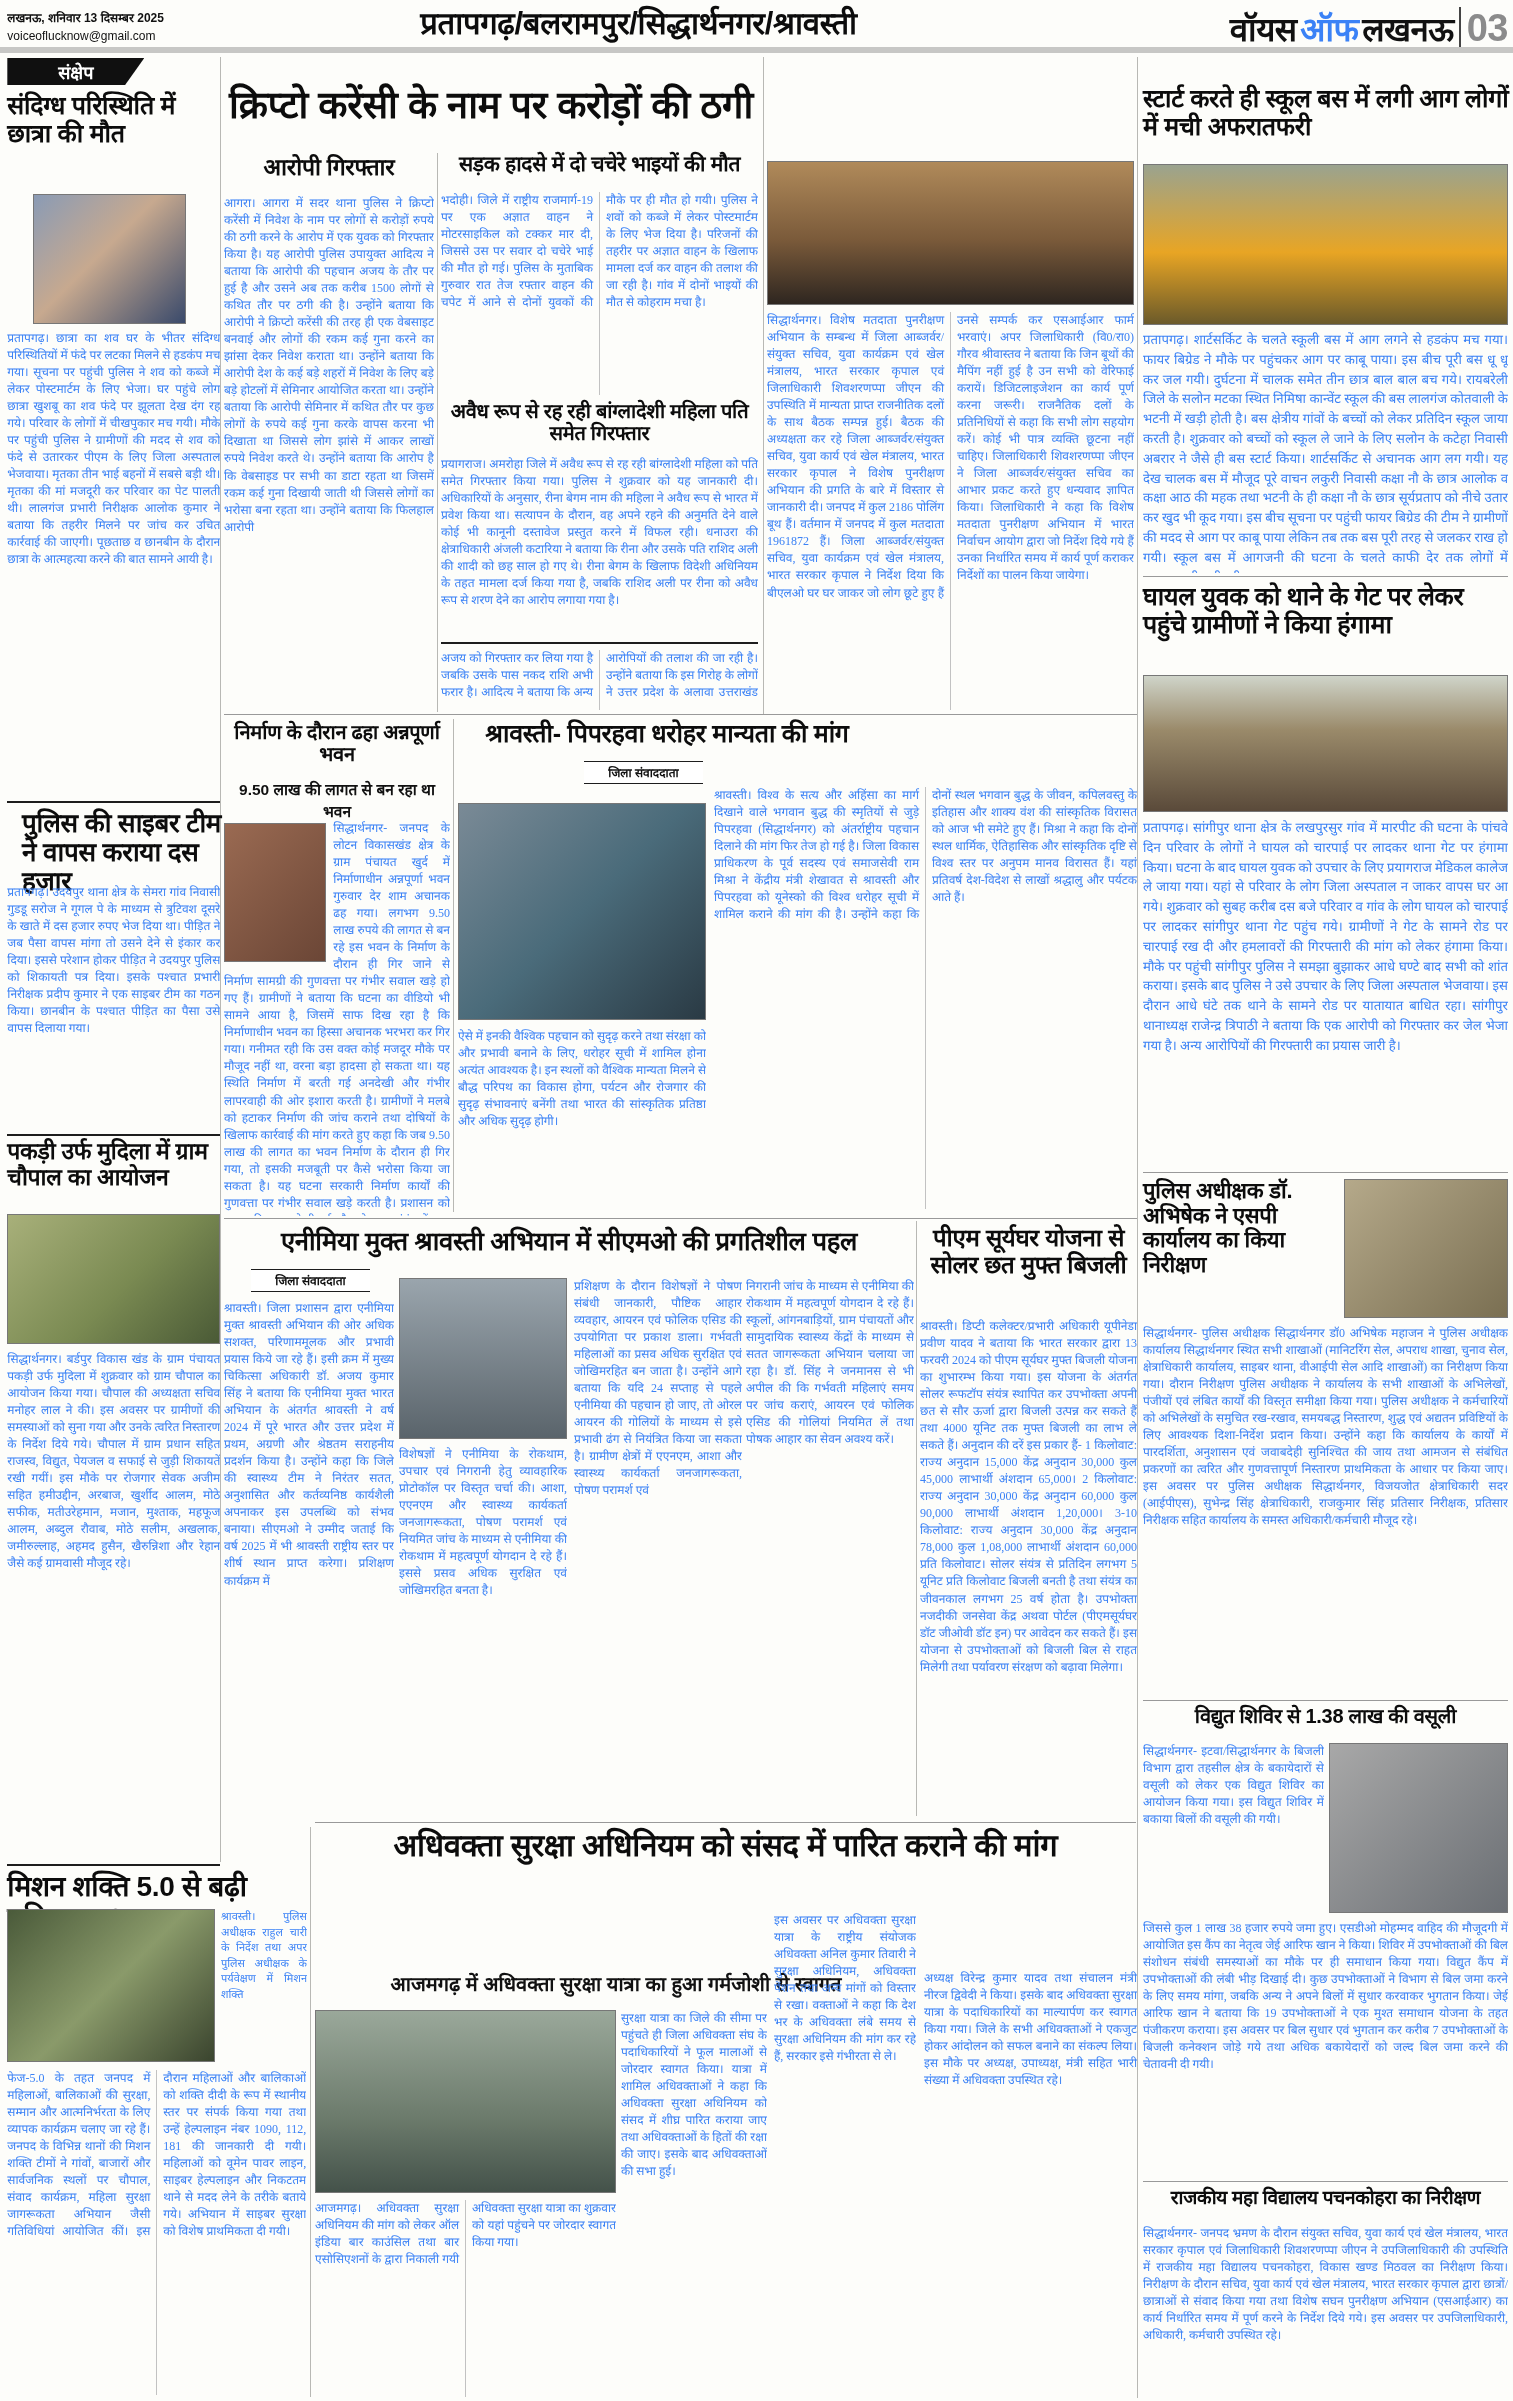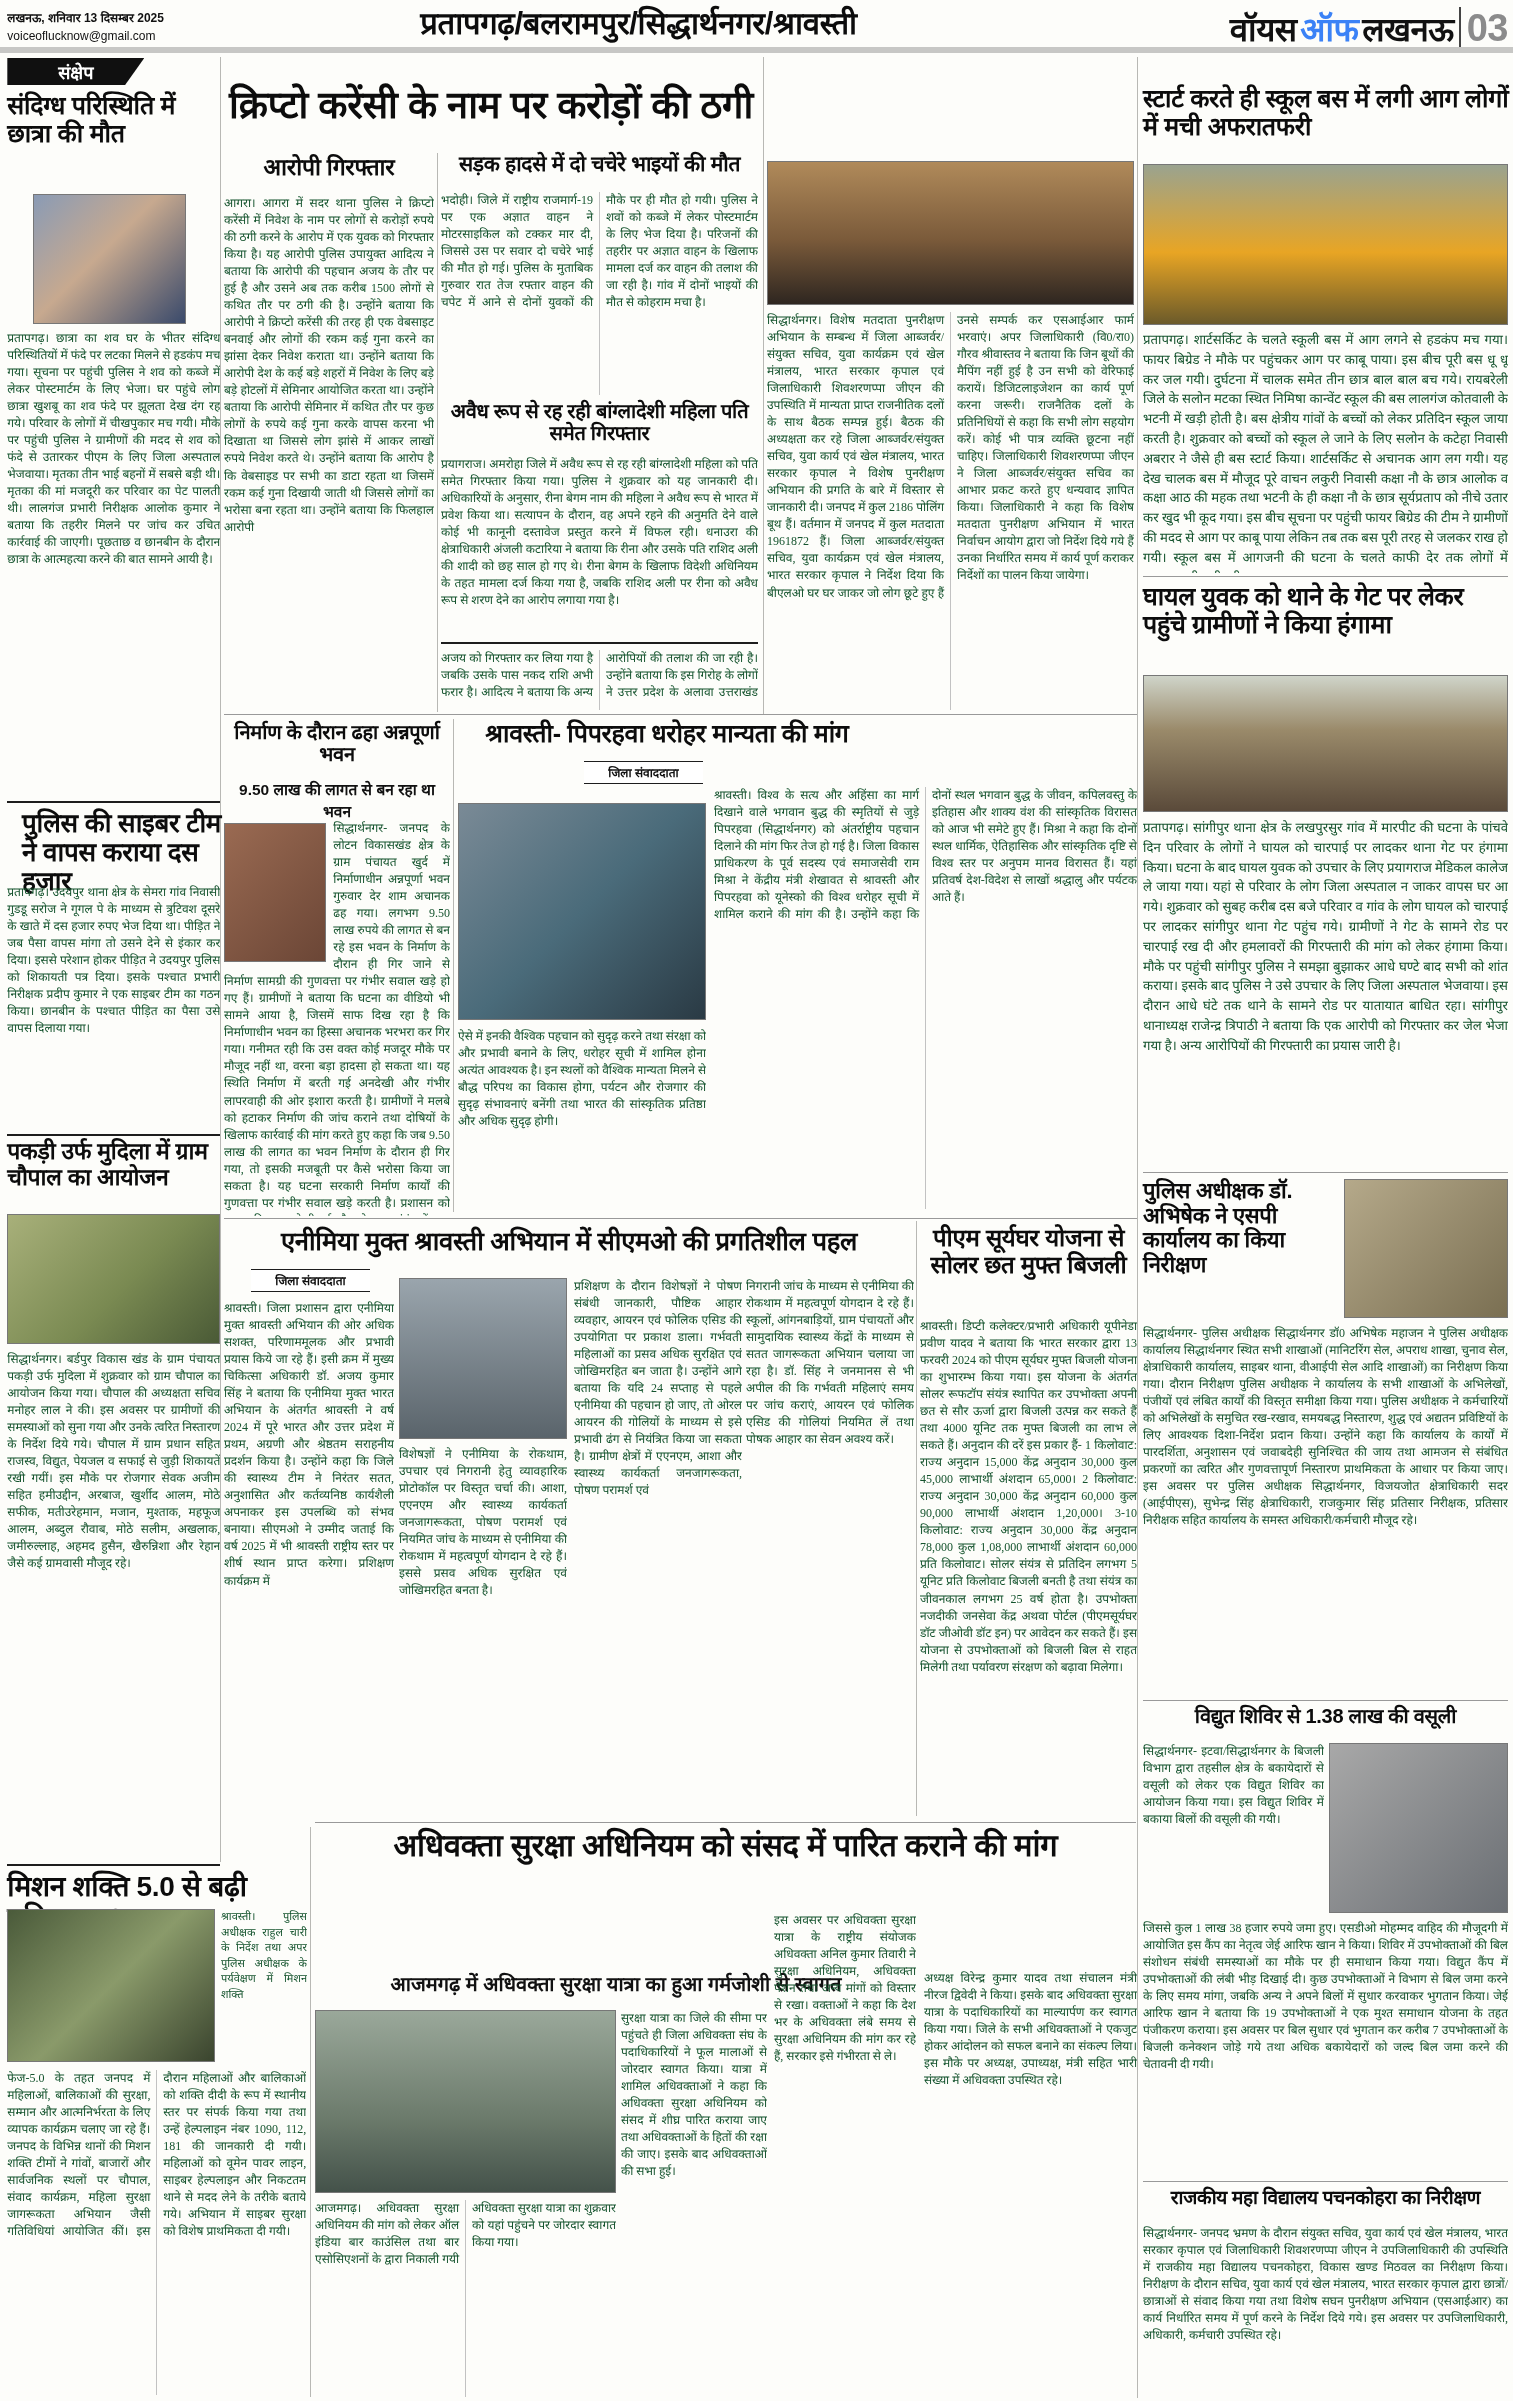--- a/index.html
+++ b/index.html
@@ -1,21 +1,21 @@
 <!DOCTYPE html>
 <html lang="hi" style="font-size:14.6px"><head>
 <meta charset="utf-8">
 <style>
   html,body{margin:0;padding:0;background:#e8e8e4;}
   #page{position:relative;width:1513px;height:2401px;background:#fdfdfa;margin:0 auto;overflow:hidden;
         font-family:"Liberation Serif", serif;color:#111;}
   .abs{position:absolute;}
   .hl{font-family:"Liberation Sans", sans-serif;font-weight:800;line-height:1.12;color:#0c0c0c;letter-spacing:-0.3px;}
   .ctr{text-align:center;}
-  .body{font-size:12px;line-height:1.42;text-align:justify;overflow:hidden;color:#14532d;}
+  .body{font-size:12px;line-height:1.42;text-align:justify;overflow:hidden;color:#3b82f6;}
   .body.big{font-size:13.2px;line-height:1.5;}
   .cols2{column-count:2;column-gap:12.8px;column-rule:0.9px solid #c2c2c2;}
   .photo{border:0.9px solid #777;box-sizing:border-box;}
   .vline{position:absolute;width:0.9px;background:#b8b8b4;}
   .hline{position:absolute;height:1.8px;background:#1d1d1d;}
   .byline{font-family:"Liberation Sans",sans-serif;font-weight:700;font-size:12px;text-align:center;
           border-top:1.8px solid #1d1d1d;border-bottom:1.8px solid #1d1d1d;padding:1.8px 0;background:#fff;}
   .graybar{position:absolute;background:#c7c7c5;}
   .tag{background:#101010;color:#fff;font-family:"Liberation Sans",sans-serif;font-weight:700;font-size:18px;
        display:flex;align-items:center;justify-content:center;clip-path:polygon(0 0,100% 0,86% 100%,0 100%);}

